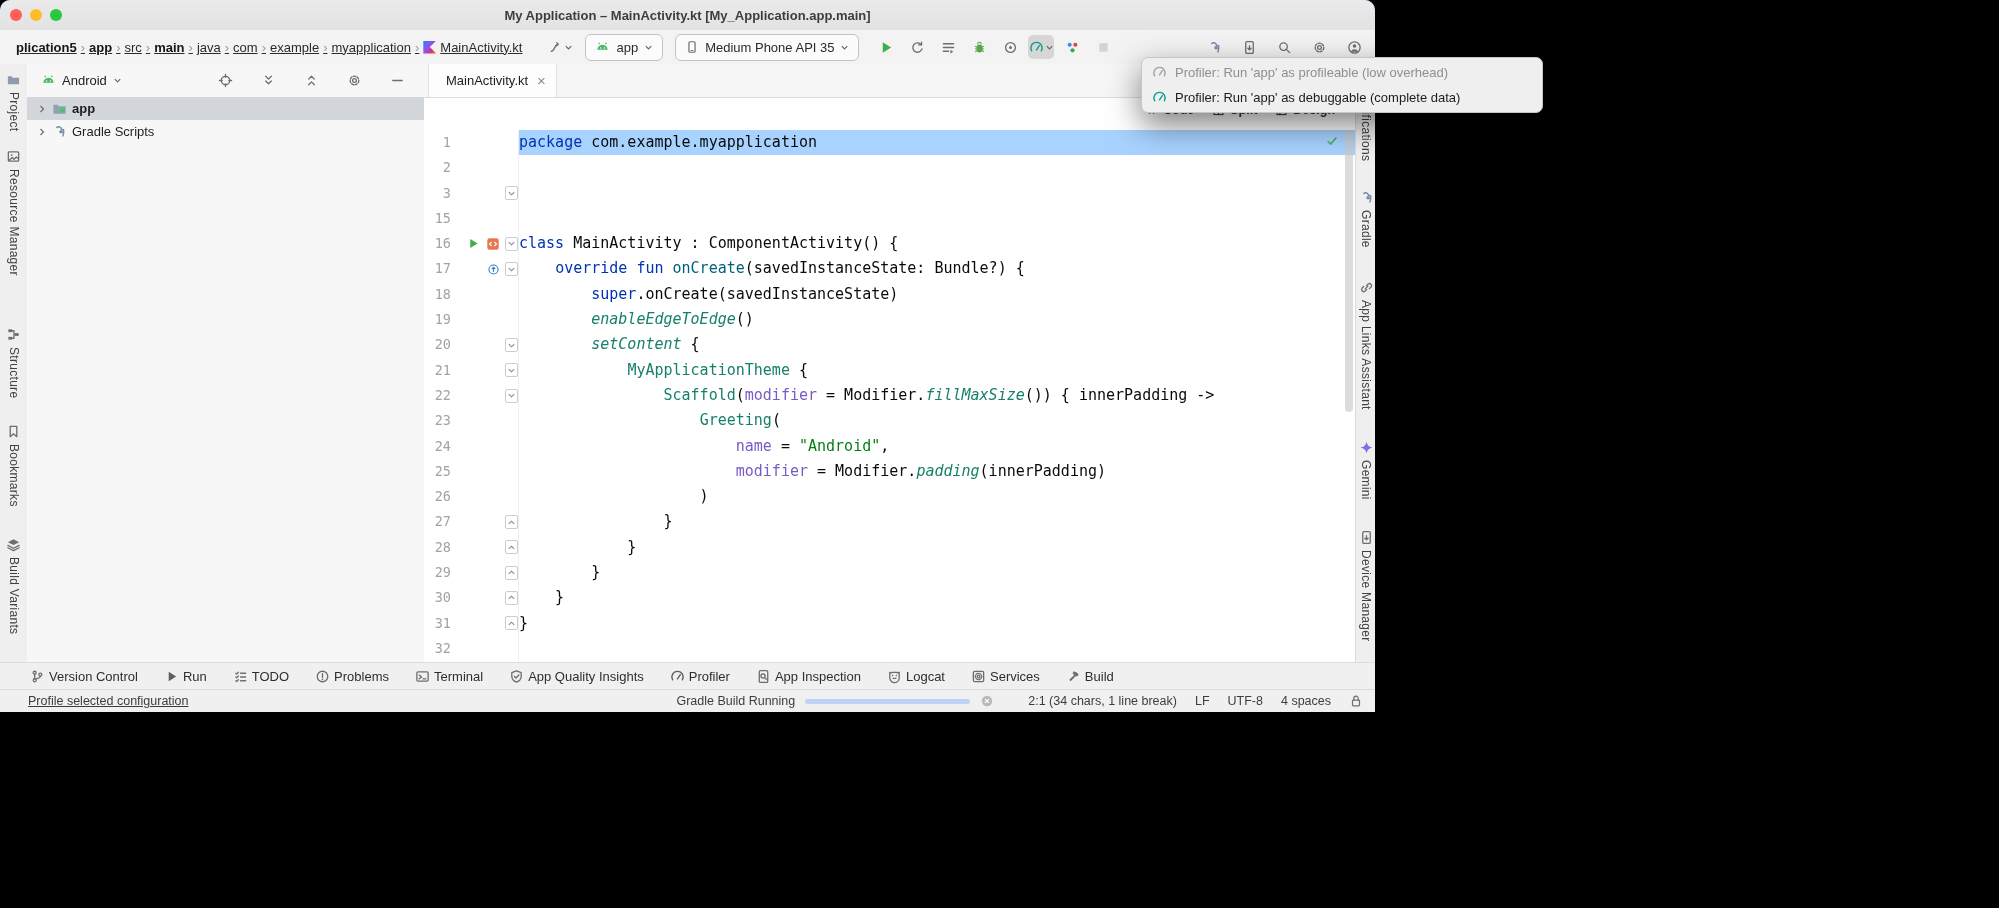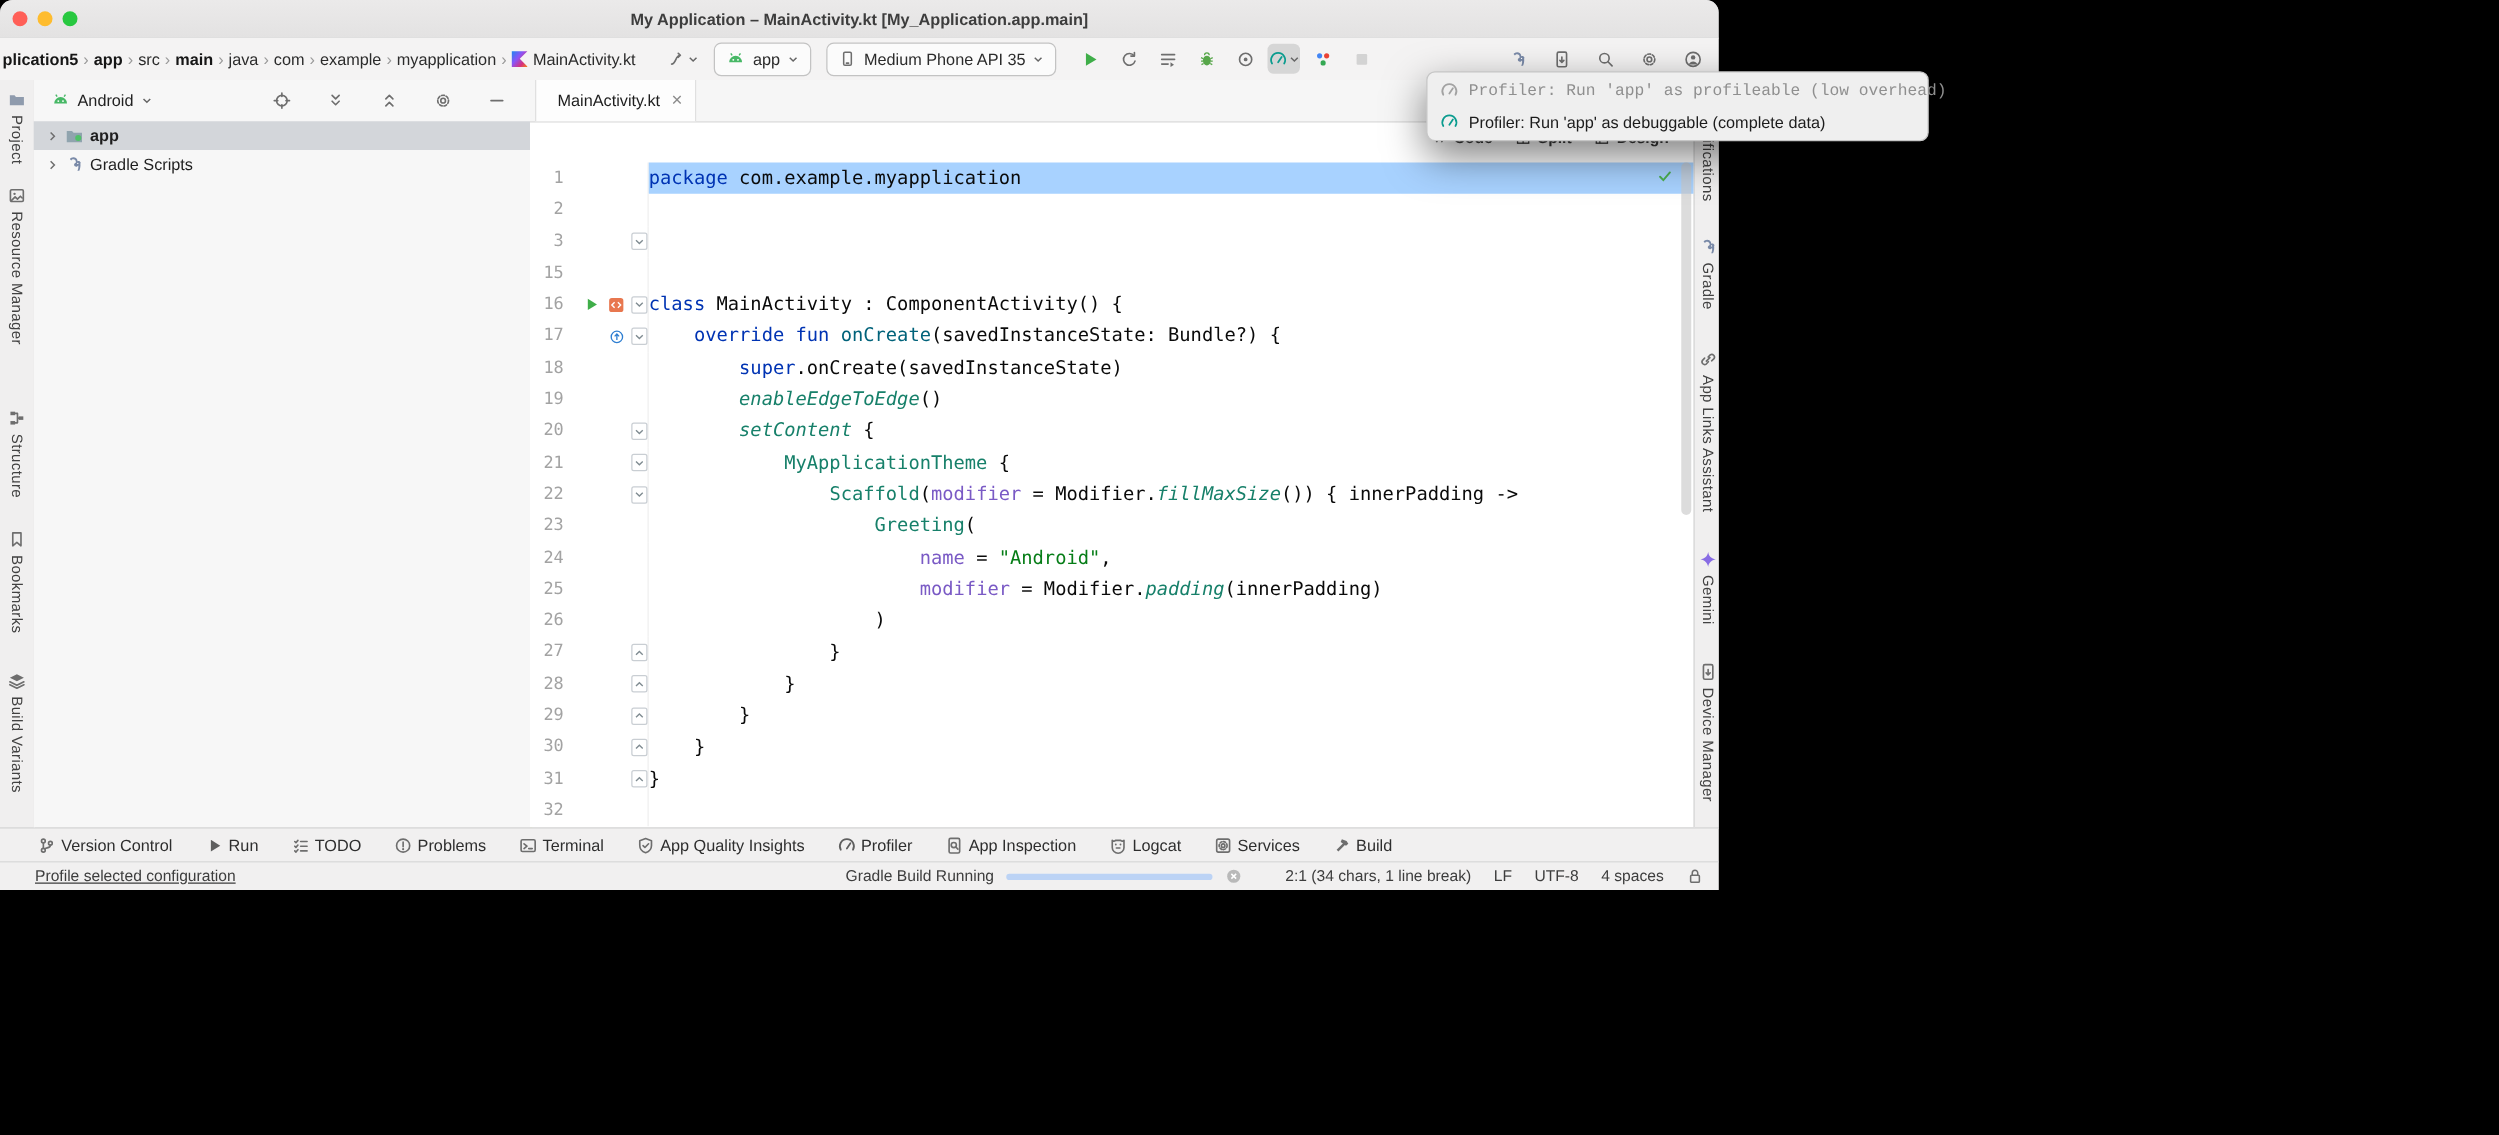--- a/index.html
+++ b/index.html
@@ -1,30 +1,30 @@
 <!DOCTYPE html>
 <html><head>
 <meta charset="utf-8">
 <style>
   html,body{margin:0;padding:0;width:1999px;height:908px;background:#000;overflow:hidden;
     font-family:"Liberation Sans",sans-serif;-webkit-font-smoothing:antialiased;}
   .stage{position:absolute;inset:0;}
-  .window{position:absolute;left:0;top:0;width:1375px;height:712px;background:#a3a3a3;
+  .window{position:absolute;left:0;top:0;width:1375px;height:712px;background:#3b82f6;
     border-radius:10px 10px 0 0;overflow:hidden;}
   
   .titlebar{position:absolute;left:0;top:0;width:100%;height:30px;background:linear-gradient(#ebeaea,#e3e2e2);
     border-bottom:1px solid #d2d1d1;display:flex;align-items:center;}
   .lights{display:flex;gap:8px;margin-left:10px;}
   .light{width:12px;height:12px;border-radius:50%;}
   .light.red{background:#ff5f57;}.light.yellow{background:#febc2e;}.light.green{background:#28c840;}
   .wtitle{position:absolute;left:0;right:0;text-align:center;font-size:13px;font-weight:700;color:#3d3d3d;}
   
   .toolbar{position:absolute;left:0;top:30px;width:100%;height:34px;background:#f4f3f3;
     border-bottom:1px solid #dadada;display:flex;align-items:center;font-size:13px;color:#2b2b2b;}
-  .crumbs{display:flex;align-items:flex-start;white-space:nowrap;margin-left:2px;}
+  .crumbs{display:flex;align-items:flex-start;white-space:nowrap;margin-left:16px;text-decoration:underline;}
   .crumb{display:flex;align-items:center;gap:4px;cursor:default;}
   .crumb.bold .crumb-label{font-weight:700;color:#161616;}
   .crumb-sep{color:#9a9a9a;padding:0 4px;font-size:13px;}
   .vcsw{display:flex;align-items:center;margin-left:26px;gap:1px;}
   .pill{display:flex;align-items:center;gap:6px;height:25px;padding:0 9px;border:1px solid #c3c3c3;
     border-radius:6px;background:#fbfbfb;margin-left:12px;white-space:nowrap;}
   .actions{display:flex;align-items:center;gap:5px;margin-left:14px;}
   .actions-right{display:flex;align-items:center;gap:9px;margin-left:auto;margin-right:8px;}
   .abtn{min-width:26px;height:24px;border-radius:5px;display:flex;align-items:center;justify-content:center;gap:1px;}
   .abtn.active{background:#d6d6d6;}
@@ -81,21 +81,21 @@
   .sb-msg{margin-left:16px;text-decoration:underline;}
   .sb-spacer{flex:1;}
   .sb-progress{display:flex;align-items:center;gap:10px;margin-right:16px;}
   .pbar{width:165px;height:5px;border-radius:3px;background:#bcd3f5;overflow:hidden;}
   .pbar-fill{height:100%;background:#3574f0;border-radius:3px;}
   .sb-item{margin-left:18px;white-space:nowrap;}
   
   .popup{position:absolute;left:1141px;top:57px;width:400px;background:#efefef;border:1px solid #c6c6c6;border-radius:7px;
     box-shadow:0 12px 32px rgba(0,0,0,.5);z-index:50;padding:2px 0;}
   .popup-row{height:25px;display:flex;align-items:center;gap:8px;padding:0 10px;font-size:13px;white-space:nowrap;}
-  .popup-row.dim{color:#8f8f8f;font-family:Liberation Mono, monospace;}
+  .popup-row.dim{color:#8f8f8f;}
   .popup-row.on{color:#1c1c1c;}
   
   .ic{display:inline-flex;align-items:center;justify-content:center;line-height:0;}
   .kglyph{width:13px;height:13px;display:inline-block;
     background:linear-gradient(130deg,#1b88f0 0%,#8a54f7 40%,#d6317d 72%,#f88909 100%);
     clip-path:polygon(0 0,100% 0,50% 50%,100% 100%,0 100%);}
 </style>
 </head>
 <body>
 

